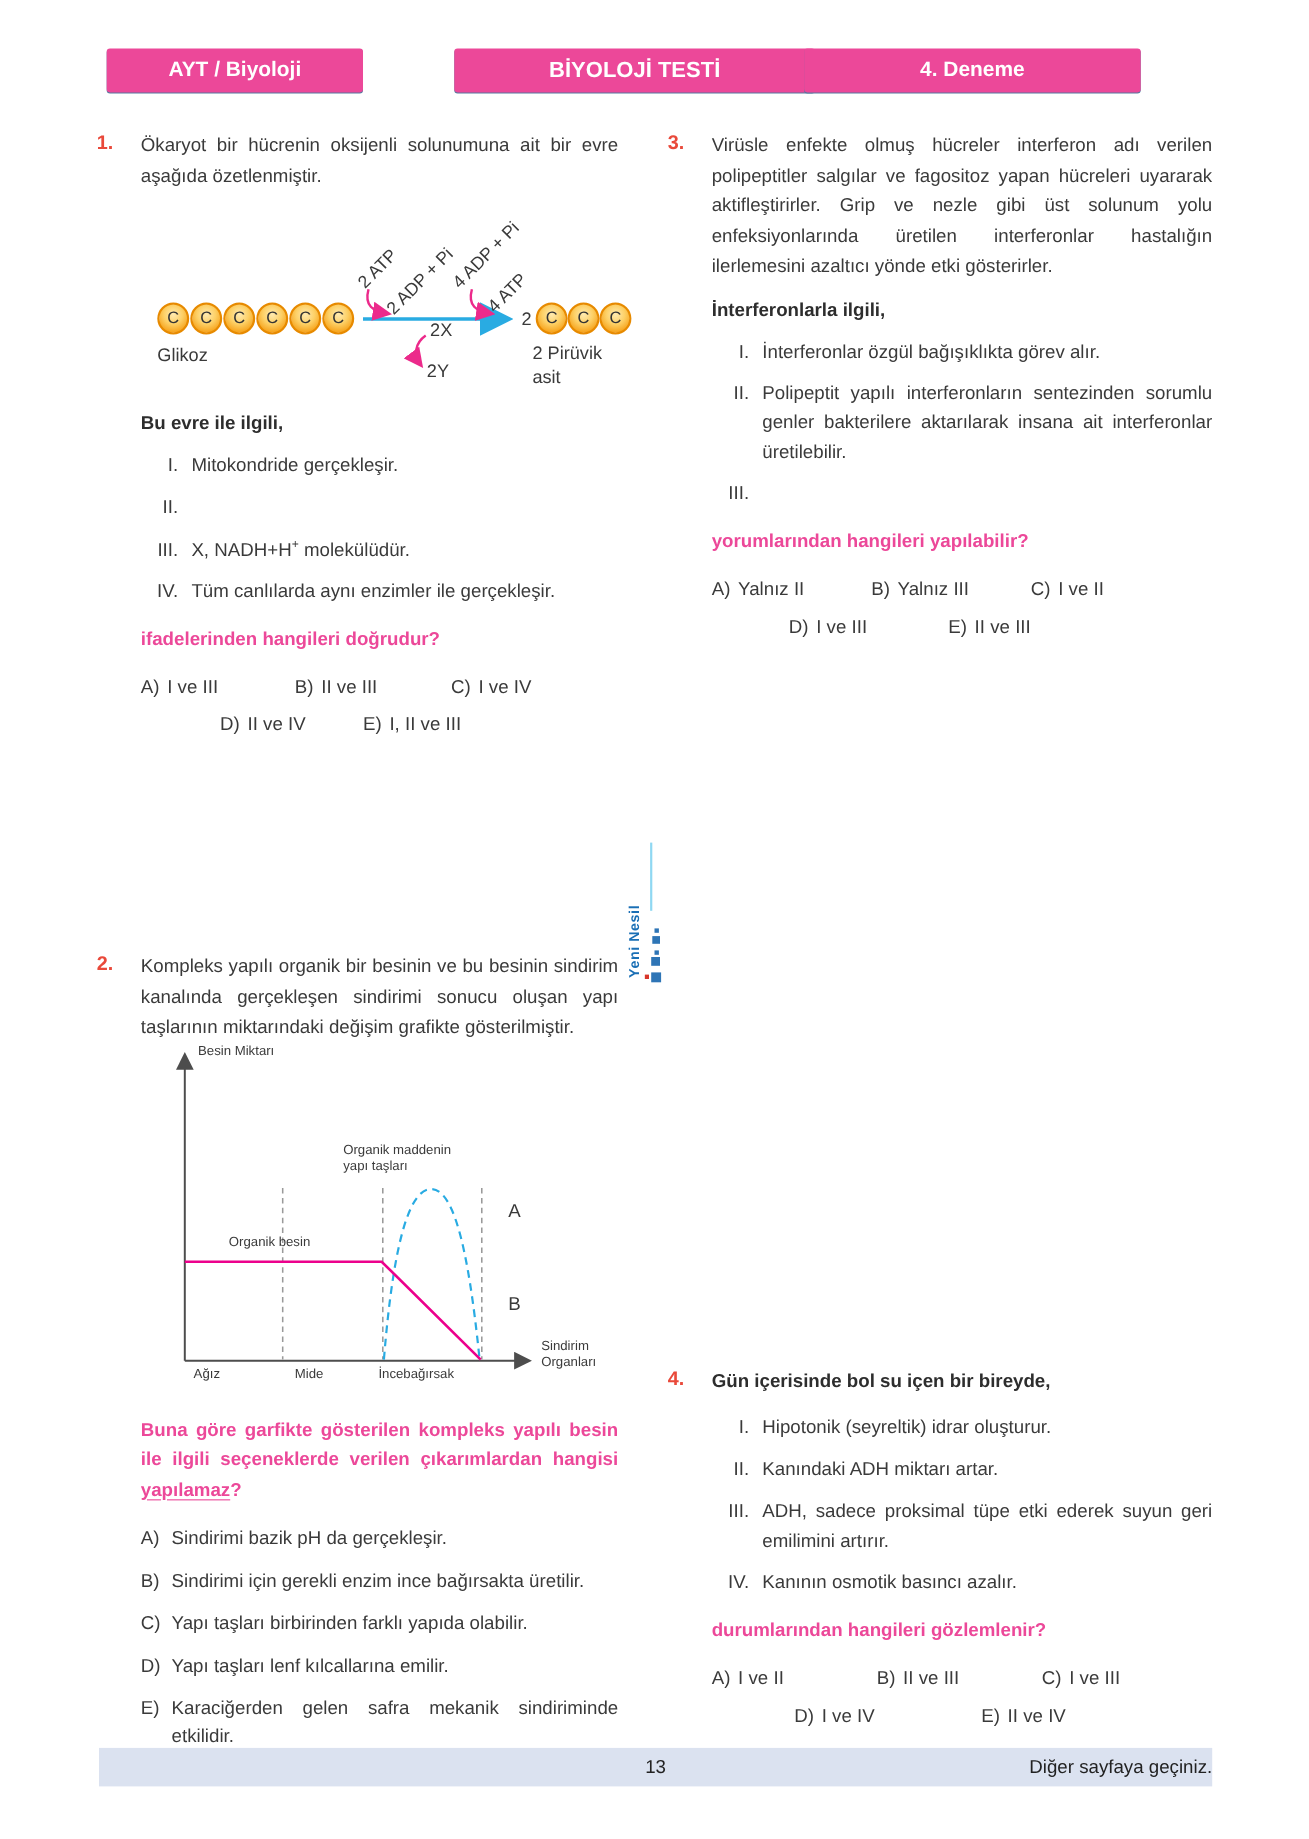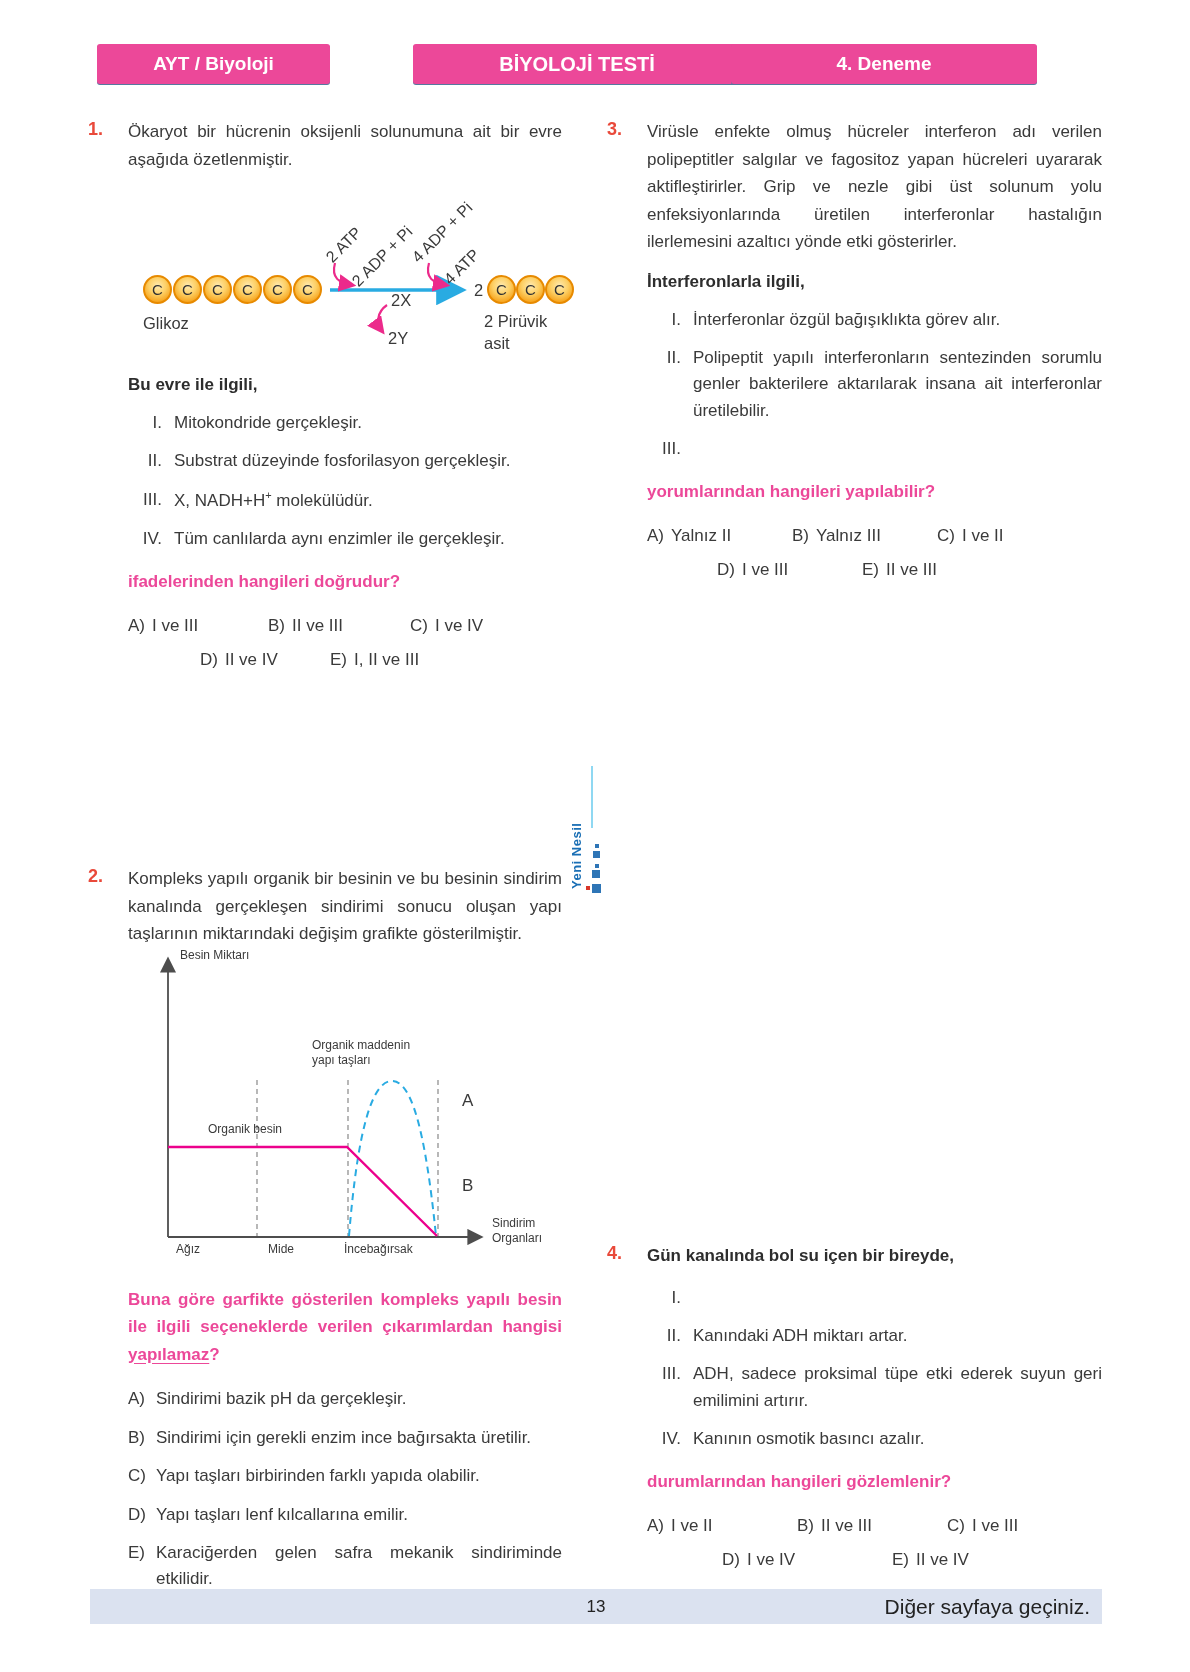--- a/index.html
+++ b/index.html
@@ -70,21 +70,21 @@
     transform:rotate(-90deg); color:#1a6fb5; font-weight:bold; font-size:13px;
     text-align:center; letter-spacing:0.5px; white-space:nowrap;
   }
   .brandlogo { position:absolute; left:586px; top:842px; }
   
   .footer {
     position:absolute; left:90px; top:1589px; width:1012px; height:35px;
     background:#dbe2f0; display:flex; align-items:center;
   }
   .pagenum { position:absolute; left:0; right:0; text-align:center; font-size:17px; color:#222; }
-  .footnote { margin-left:auto; padding-right:12px; font-size:21px; color:#222; position:relative; }
+  .footnote { margin-left:auto; font-size:17px; color:#222; position:relative; }
 </style>
 </head>
 <body>
 
 <div class="page">
 
   <div class="hbox left">AYT / Biyoloji</div>
   <div class="hbox center">BİYOLOJİ TESTİ</div>
   <div class="hbox right">4. Deneme</div>
 
@@ -137,21 +137,20 @@
       </div>
 
       <div class="qindent">
         <p class="stem">Bu evre ile ilgili,</p>
         <div class="item">
           <span class="inum">I.</span>
           <span class="itext">Mitokondride gerçekleşir.</span>
         </div>
         <div class="item">
           <span class="inum">II.</span>
-          <span class="itext">Substrat düzeyinde fosforilasyon gerçekleşir.</span>
         </div>
         <div class="item">
           <span class="inum">III.</span>
           <span class="itext"><span>X, NADH+H</span><sup>+</sup><span> molekülüdür.</span></span>
         </div>
         <div class="item">
           <span class="inum">IV.</span>
           <span class="itext">Tüm canlılarda aynı enzimler ile gerçekleşir.</span>
         </div>
         <p class="qbold">ifadelerinden hangileri doğrudur?</p>
@@ -291,25 +290,26 @@
               <span>E)</span>
               <span>II ve III</span>
             </div>
         </div>
       </div>
     </section>
 
     <section class="q4abs">
       <div class="qrow">
         <span class="qnum">4.</span>
-        <p class="intro" style="font-weight:bold;color:#2d2d2d">Gün kanalında bol su içen bir bireyde,</p>
+        <p class="intro" style="font-weight:bold;color:#2d2d2d">Gün içerisinde bol su içen bir bireyde,</p>
       </div>
       <div class="qindent" style="margin-top:15px">
         <div class="item">
           <span class="inum">I.</span>
+          <span class="itext">Hipotonik (seyreltik) idrar oluşturur.</span>
         </div>
         <div class="item">
           <span class="inum">II.</span>
           <span class="itext">Kanındaki ADH miktarı artar.</span>
         </div>
         <div class="item">
           <span class="inum">III.</span>
           <span class="itext">ADH, sadece proksimal tüpe etki ederek suyun geri emilimini artırır.</span>
         </div>
         <div class="item">

